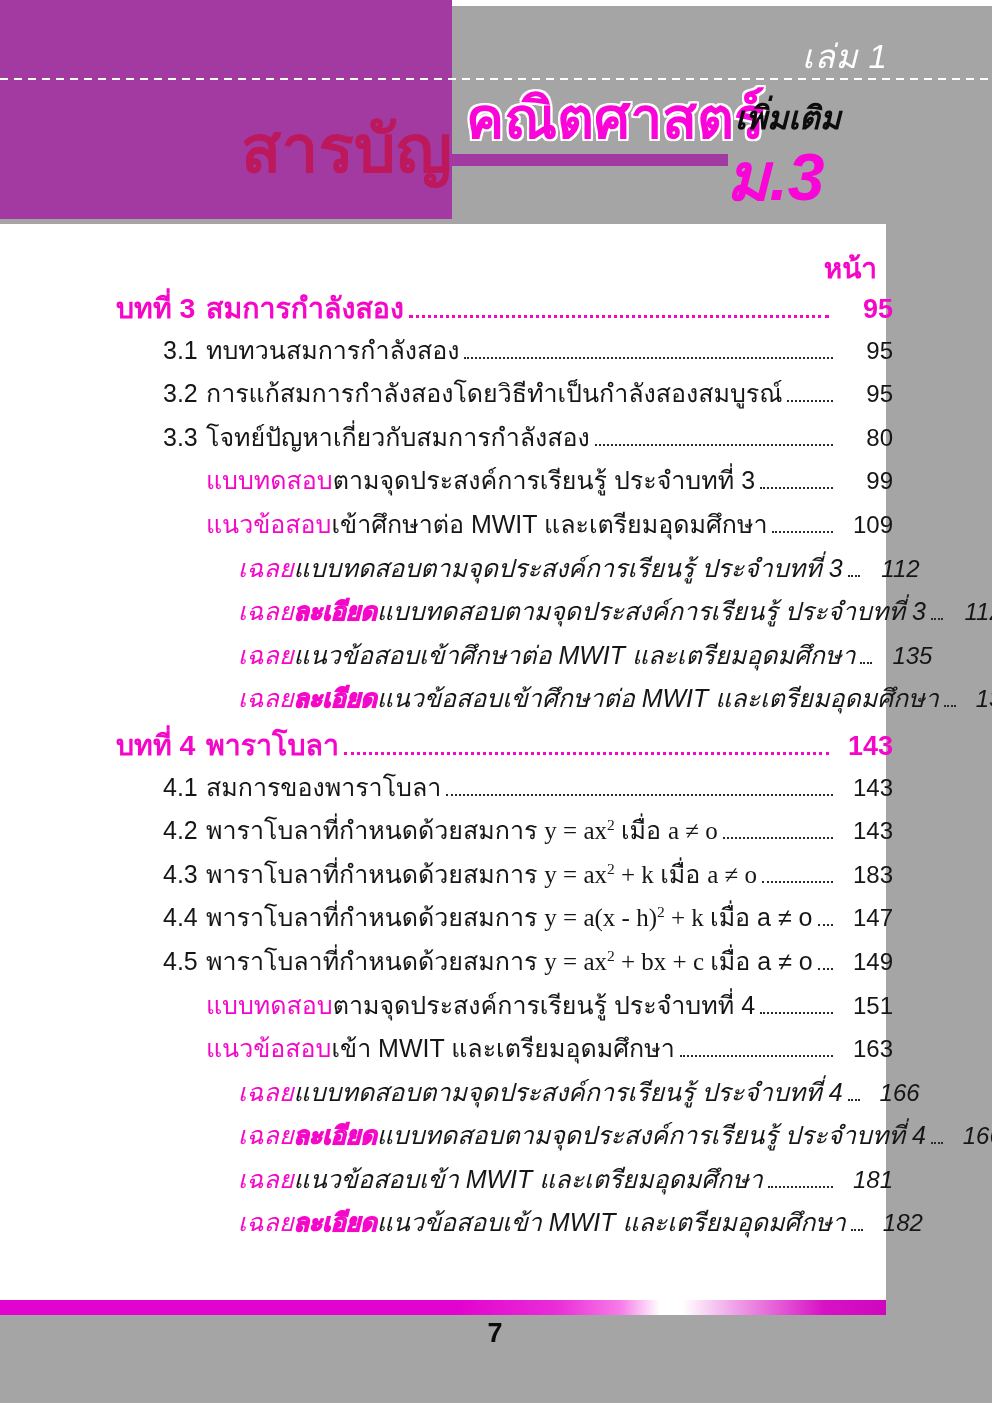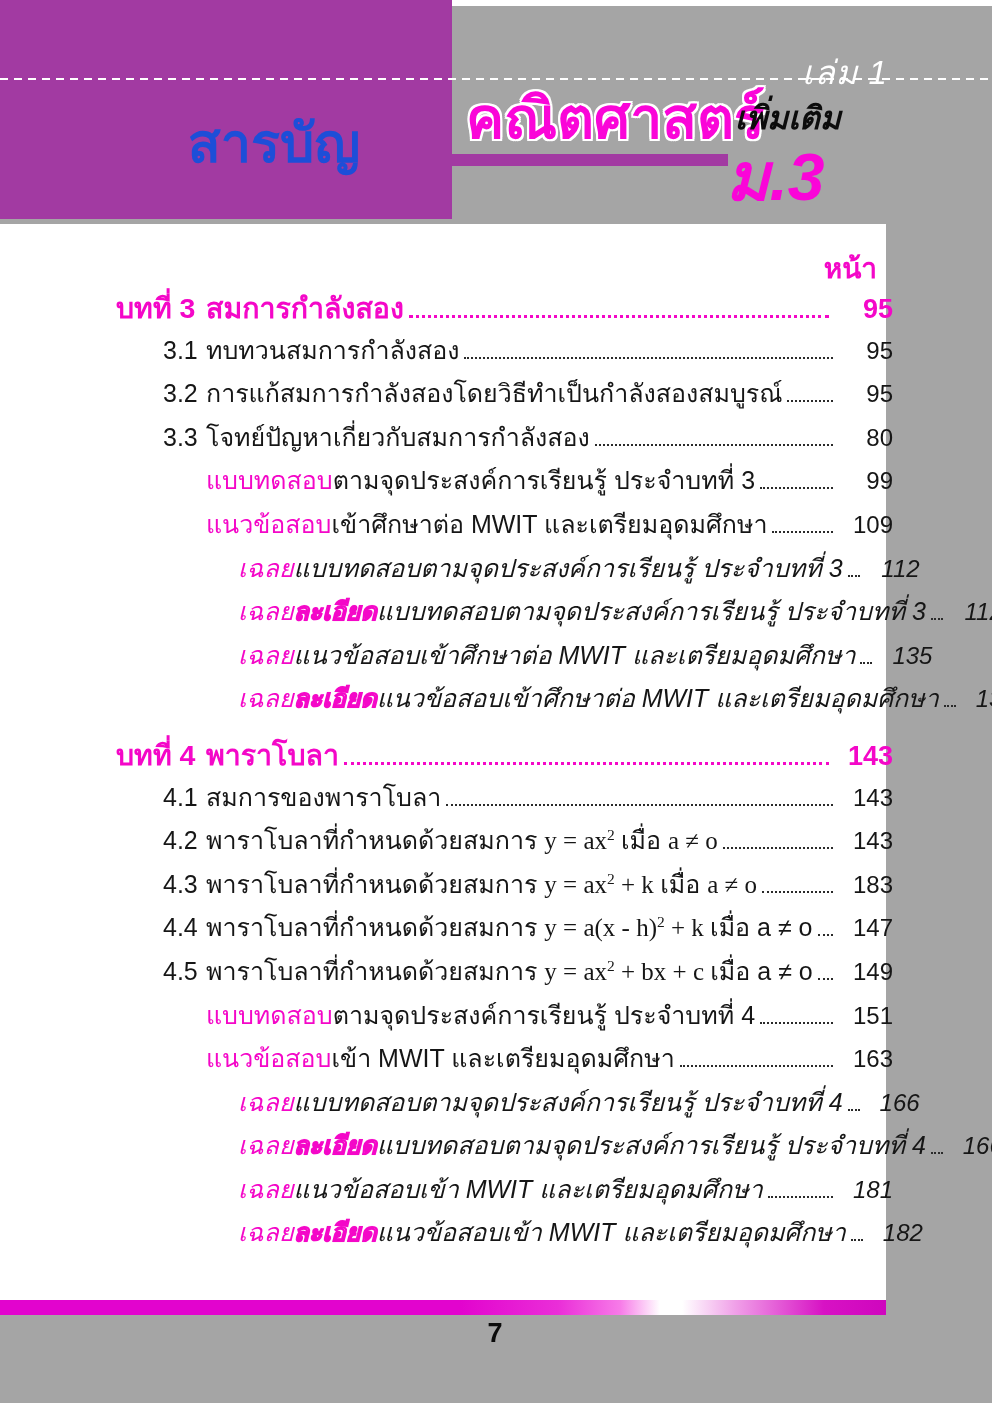--- a/index.html
+++ b/index.html
@@ -14,24 +14,24 @@
   #page{
     position:relative;width:992px;height:1403px;background:#fff;overflow:hidden;
     font-family:"Liberation Sans","DejaVu Sans",sans-serif;color:var(--ink);
     margin:0 auto;
   }
   
   .header-gray{position:absolute;left:0;top:6px;width:992px;height:218px;background:var(--gray);}
   .purple-block{position:absolute;left:0;top:0;width:452px;height:219px;background:var(--purple);}
   .dashed-line{position:absolute;left:0;top:78px;width:992px;height:2px;
     background:repeating-linear-gradient(90deg,#fff 0 8px,rgba(255,255,255,0) 8px 14px);}
-  .volume{position:absolute;left:770px;top:46px;width:150px;text-align:center;
+  .volume{position:absolute;left:770px;top:30px;width:150px;text-align:center;
     color:#fff;font-size:33px;font-style:italic;font-weight:500;letter-spacing:1px;}
-  .toc-banner{position:absolute;left:96px;top:116px;width:356px;text-align:center;
-    color:#1d4ed8;font-size:54px;font-weight:800;line-height:1.0;letter-spacing:0px;}
+  .toc-banner{position:absolute;left:96px;top:116px;width:356px;text-align:right;
+    color:#be185d;font-size:66px;font-weight:800;line-height:1.0;letter-spacing:0px;}
   .subject{position:absolute;left:466px;top:90px;font-size:57px;font-weight:800;line-height:1.0;
     color:var(--mag-bright);
     text-shadow:2px 0 0 #fff,-2px 0 0 #fff,0 2px 0 #fff,0 -2px 0 #fff,2px 2px 0 #fff,-2px -2px 0 #fff,2px -2px 0 #fff,-2px 2px 0 #fff;}
   .subject-suffix{position:absolute;left:735px;top:102px;font-size:32px;font-weight:700;font-style:italic;
     color:#0c0c0c;line-height:1.0;}
   .under-bar{position:absolute;left:452px;top:154px;width:276px;height:12px;background:var(--purple);}
   .grade{position:absolute;left:726px;top:144px;font-size:66px;font-weight:800;font-style:italic;
     color:var(--mag-bright);line-height:1.0;}
   
   .right-strip{position:absolute;left:886px;top:224px;width:106px;height:1179px;background:var(--gray);}
@@ -39,21 +39,21 @@
   .footer-bar{position:absolute;left:0;top:1300px;width:886px;height:15px;
     background:linear-gradient(90deg,#e204ce 0%,#e204ce 52%,#ea2ed8 63%,#f77be8 70%,#ffffff 74.5%,#ffffff 77%,#f0a0e8 83%,#d712c4 93%,#cf06be 100%);}
   .footer-page{position:absolute;left:455px;top:1318px;width:80px;text-align:center;
     font-size:27px;font-weight:800;color:#0b0b0b;}
   
   .page-col-label{position:absolute;left:700px;top:246px;width:177px;text-align:right;
     font-size:28px;font-weight:800;color:var(--mag);}
   
   .toc{position:absolute;left:116px;top:292px;width:777px;}
   .row{display:flex;align-items:baseline;height:43.6px;line-height:1.15;font-size:25px;white-space:nowrap;}
-  .row.gap{margin-top:11px;}
+  .row.gap{margin-top:1px;}
   .row .leader{flex:1 1 auto;border-bottom:2px dotted #2a2a2a;margin:0 8px 6px 5px;min-width:12px;}
   .row .pg{flex:0 0 52px;text-align:right;font-size:24px;}
   .row.chapter{font-size:28.5px;font-weight:800;color:var(--mag);}
   .row.chapter .ch-label{width:90px;flex:0 0 90px;}
   .row.chapter .leader{border-bottom:3.5px dotted var(--mag);margin-bottom:7px;}
   .row.chapter .pg{font-size:27px;font-weight:800;color:var(--mag);flex-basis:56px;}
   .row.section .num{flex:0 0 43px;margin-left:47px;}
   .row.keyword .txt{margin-left:90px;}
   .row.answer .txt{margin-left:122px;}
   .row.answer{font-style:italic;}

